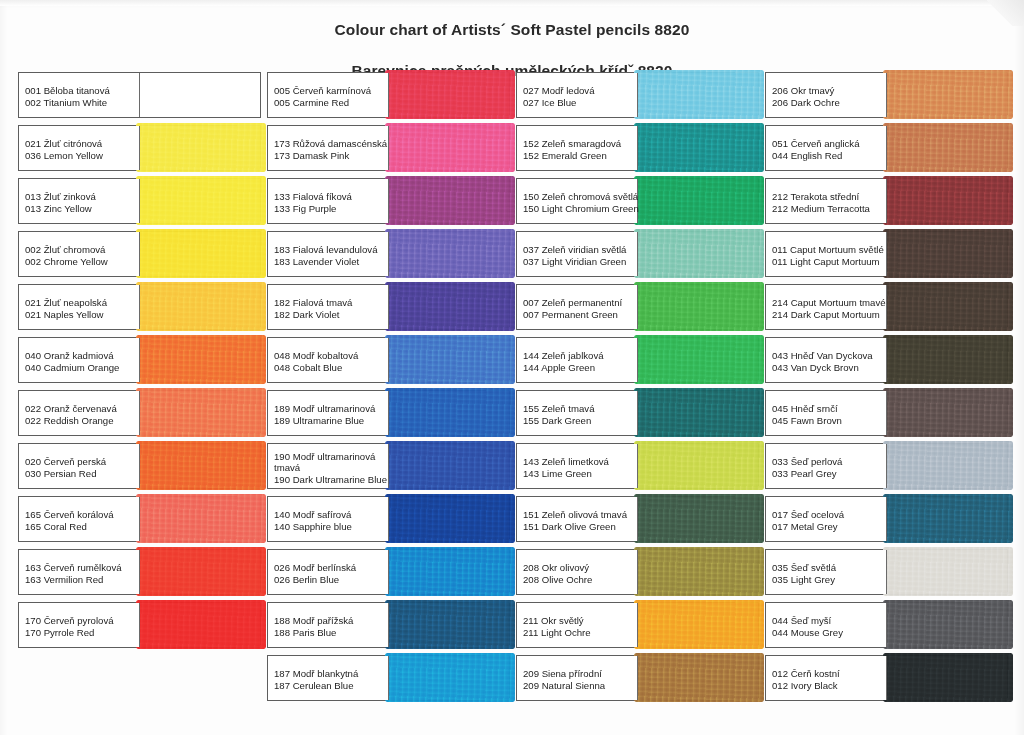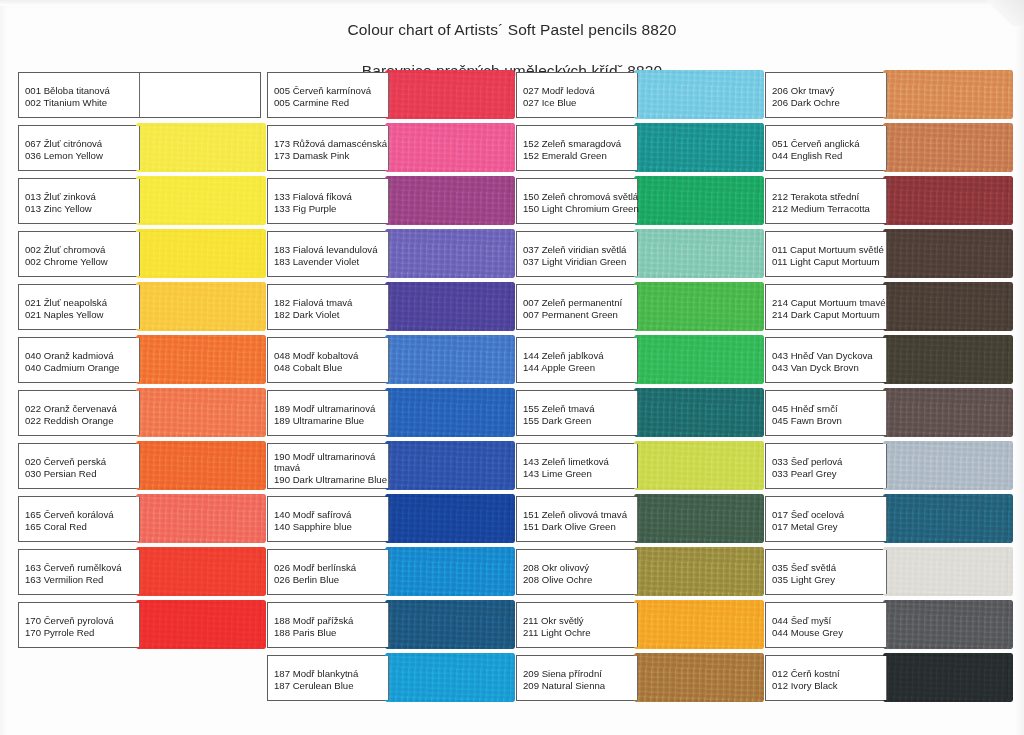--- a/index.html
+++ b/index.html
@@ -31,21 +31,21 @@
     background:linear-gradient(225deg,#e9e9e9 0%,#f7f7f7 55%,rgba(255,255,255,0) 56%);
   }
 
   header.chart-title{
     position:absolute;left:0;top:18px;width:1024px;
     text-align:center;
     line-height:1.5;
   }
   header.chart-title .line{
     display:block;
-    font-weight:normal;
+    font-weight:bold;
     font-size:15.5px;
     letter-spacing:.1px;
     color:#2a2a2a;
   }
   header.chart-title .line.two{margin-top:18px;}
 
   .grid{
     position:absolute;
     left:18px;top:72px;
     width:990px;
@@ -127,21 +127,21 @@
     <div class="column">
       <div class="swatch-row">
         <div class="row-label">
           <span class="cz">001 Běloba titanová</span>
           <span class="en">002 Titanium White</span>
         </div>
         <div class="swatch-cell empty"></div>
       </div>
       <div class="swatch-row">
         <div class="row-label">
-          <span class="cz">067 Žluť citrónová</span>
+          <span class="cz">021 Žluť citrónová</span>
           <span class="en">036 Lemon Yellow</span>
         </div>
         <div class="swatch-cell">
           <div class="smear" style="background: rgb(246, 234, 69); mask-image: radial-gradient(120% 124% at 53% 51%, rgb(0, 0, 0) 70%, rgba(0, 0, 0, 0.85) 85%, rgba(0, 0, 0, 0.22) 96%, rgba(0, 0, 0, 0) 100%);"></div>
         </div>
       </div>
       <div class="swatch-row">
         <div class="row-label">
           <span class="cz">013 Žluť zinková</span>
           <span class="en">013 Zinc Yellow</span>

